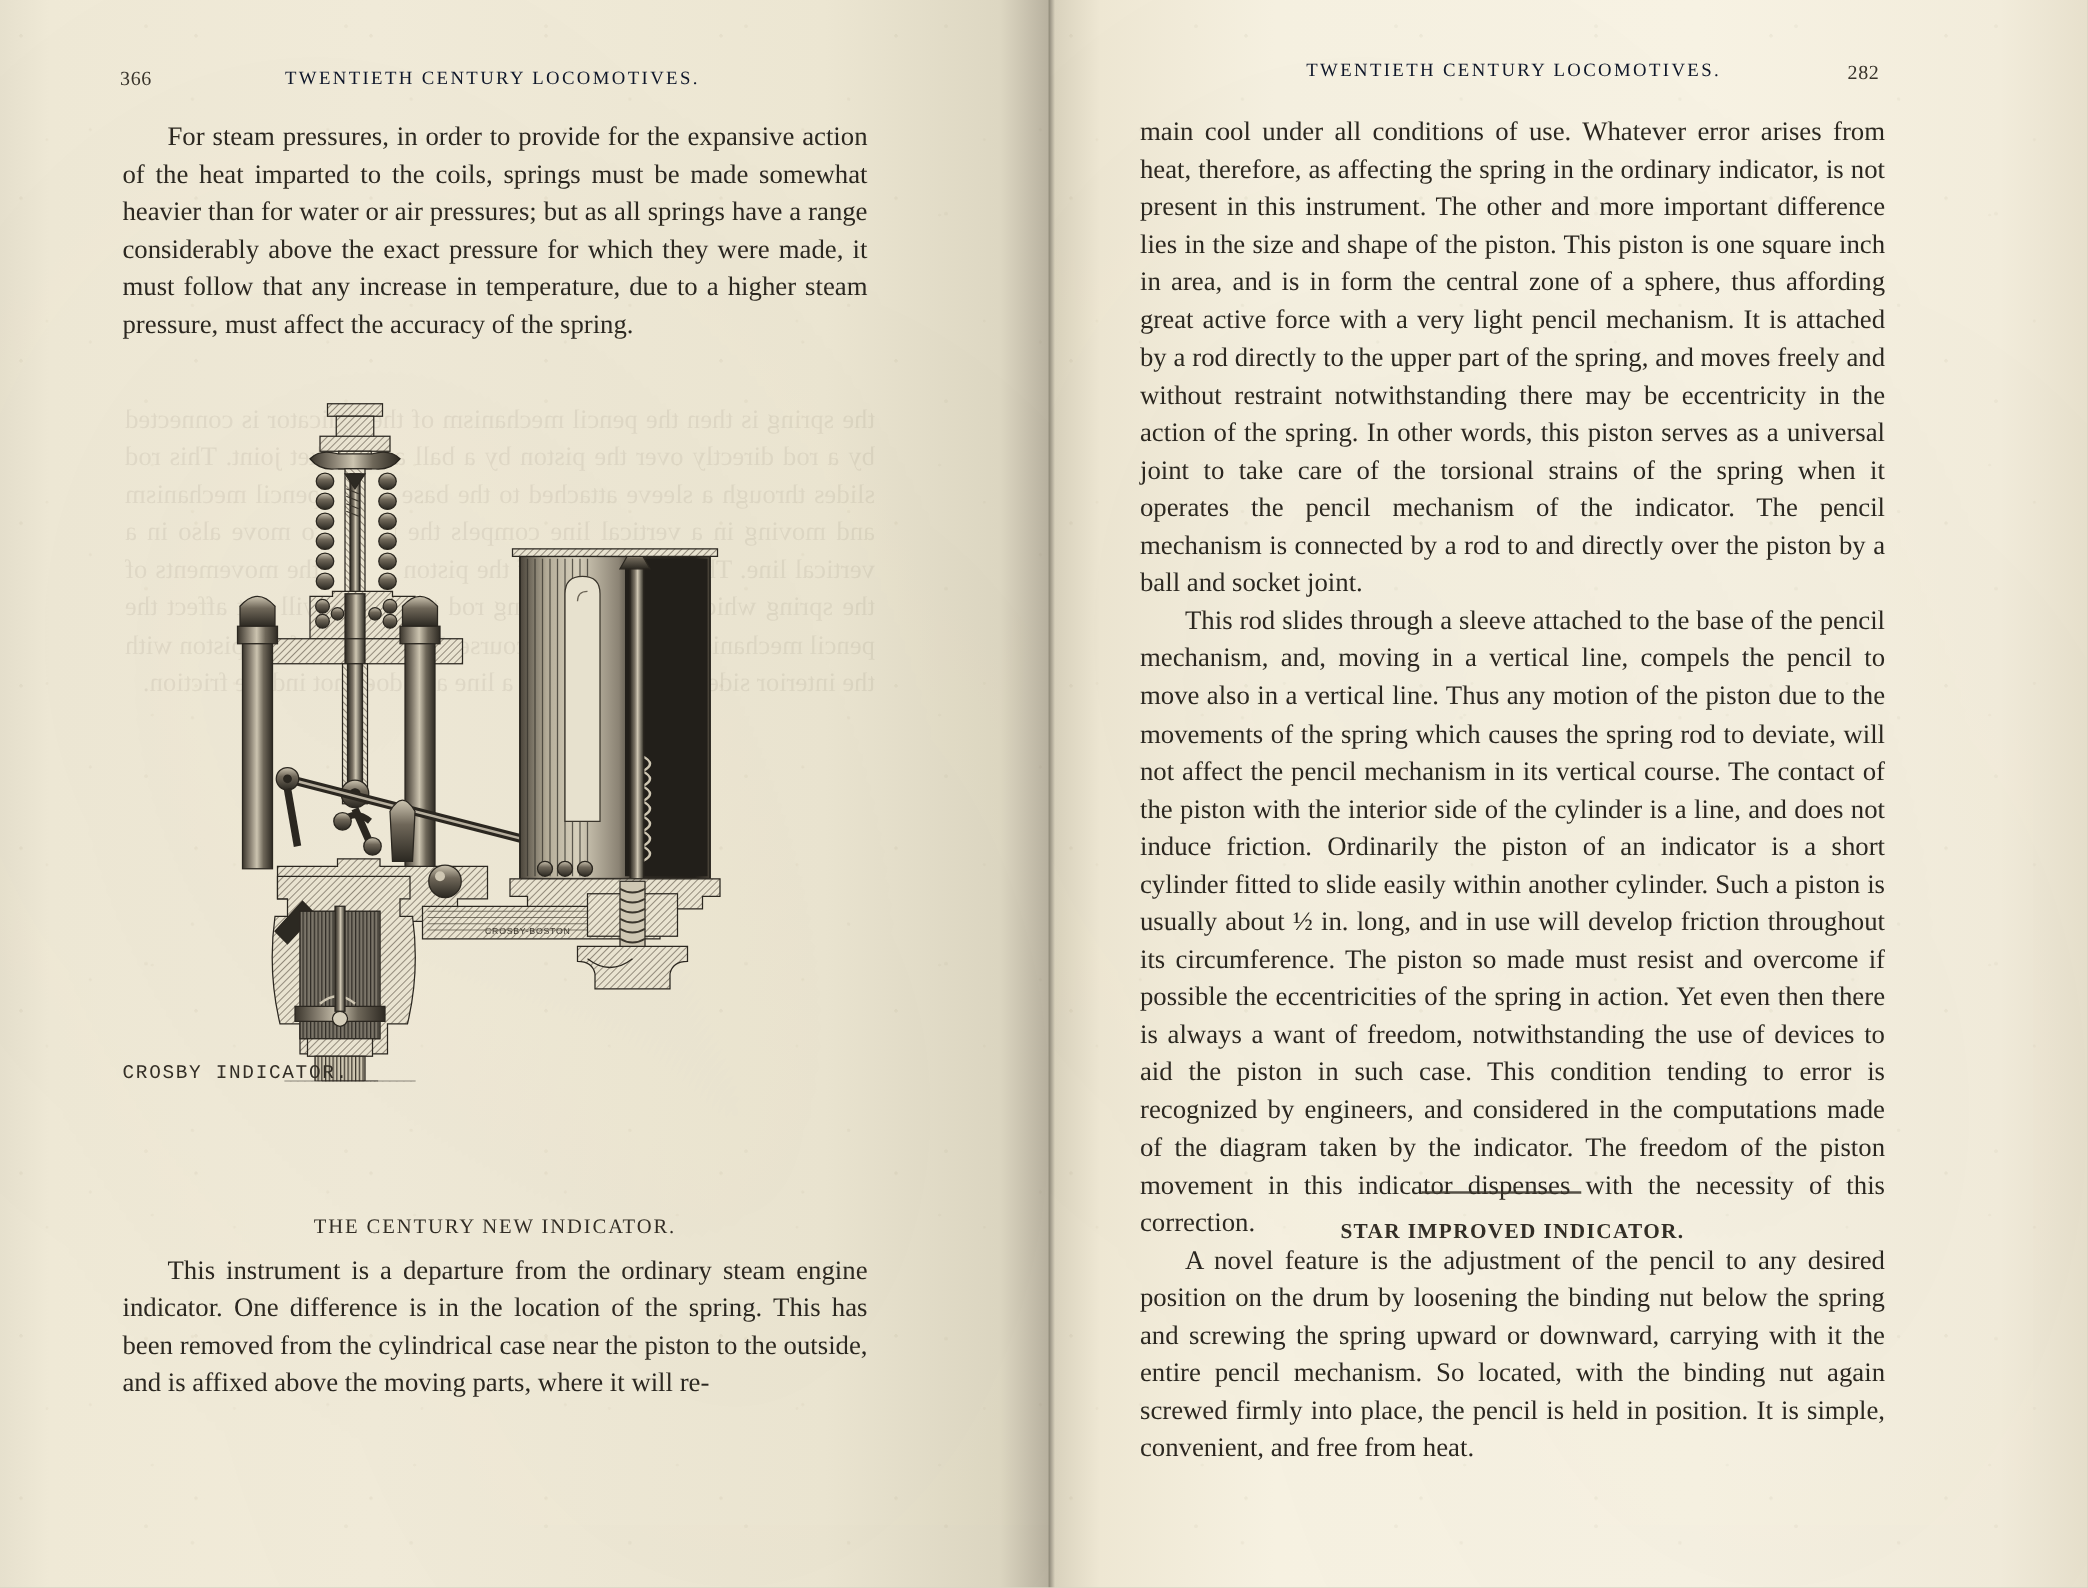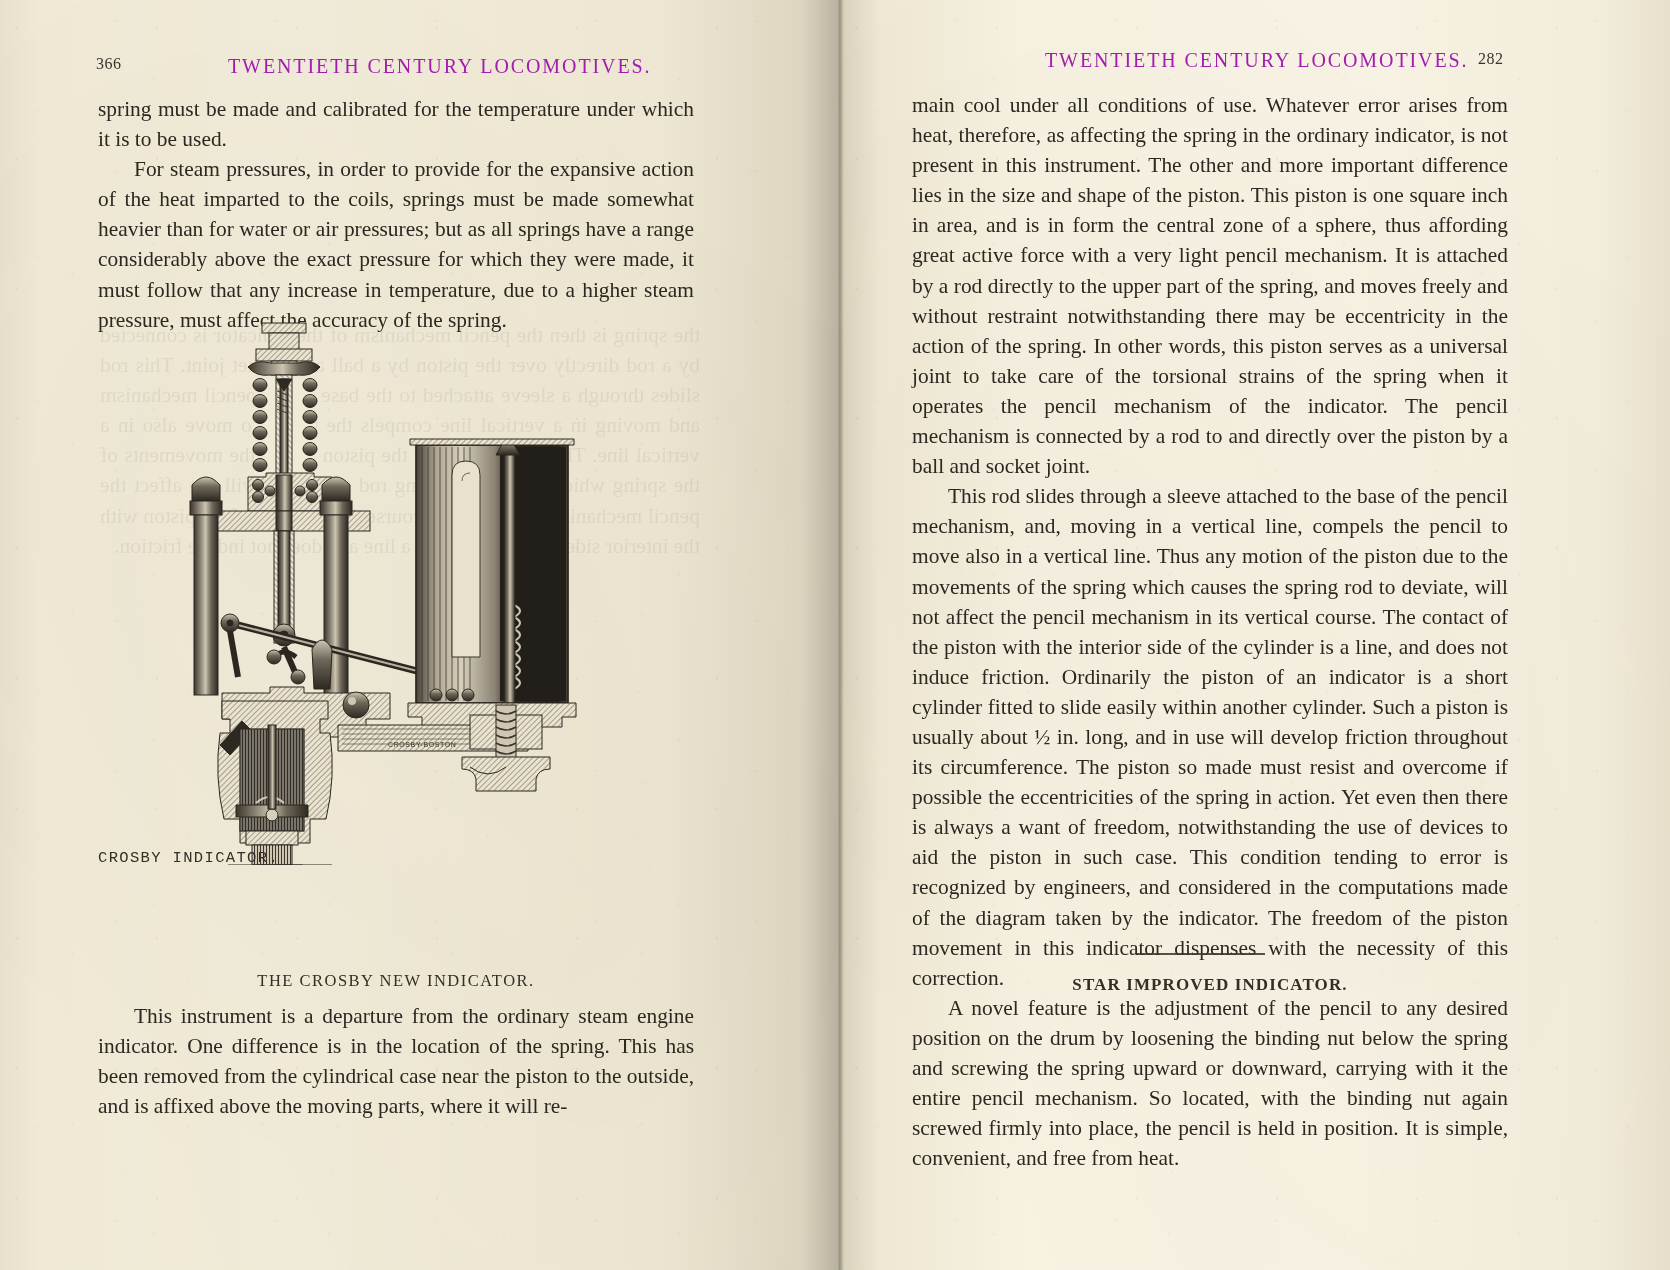--- a/index.html
+++ b/index.html
@@ -47,22 +47,22 @@
     background:
       radial-gradient(ellipse at 30% 40%, rgba(80,70,45,.5), transparent 60%),
       radial-gradient(ellipse at 70% 70%, rgba(80,70,45,.4), transparent 65%);
   }
 
   
   .col{position:absolute;color:#2b2720;}
 
   .runhead{
     position:absolute;
-    font-size:20px;letter-spacing:1.9px;
-    color:#a21caf;white-space:nowrap;
+    font-size:15px;letter-spacing:1.9px;
+    color:#0f172a;white-space:nowrap;
   }
   .folio{
     position:absolute;font-size:16px;color:#39342b;letter-spacing:.5px;
   }
 
   .body{
     font-size:21.4px;line-height:30.1px;
     text-align:justify;
     color:#2c2821;
     -webkit-font-smoothing:antialiased;
@@ -114,21 +114,20 @@
   <div class="ghost" style="left:100px;top:320px;width:600px;height:470px;">
     the spring is then the pencil mechanism of the indicator is connected by a rod directly over
     the piston by a ball and socket joint. This rod slides through a sleeve attached to the base of
     the pencil mechanism and moving in a vertical line compels the pencil to move also in a vertical
     line. Thus any motion of the piston due to the movements of the spring which causes the spring rod
     to deviate will not affect the pencil mechanism in its vertical course. The contact of the piston
     with the interior side of the cylinder is a line and does not induce friction.
   </div>
 
   <div class="col body" style="left:98px;top:94px;width:596px;">
-    <p class="noind">spring must be made and calibrated for the temperature under which it is to be used.</p>
     <p>For steam pressures, in order to provide for the expansive action of the heat imparted to the coils, springs must be made somewhat heavier than for water or air pressures; but as all springs have a range considerably above the exact pressure for which they were made, it must follow that any increase in temperature, due to a higher steam pressure, must affect the accuracy of the spring.</p>
   </div>
 
   <div class="figure" style="left:170px;top:305px;width:440px;height:560px;">
     <svg width="440" height="560" viewBox="0 0 440 560">
       <defs>
         <pattern id="hatch" width="4" height="4" patternUnits="userSpaceOnUse" patternTransform="rotate(45)">
           <rect width="4" height="4" fill="#e9e3d0"></rect>
           <line x1="0" y1="0" x2="0" y2="4" stroke="#6a6254" stroke-width="1.1"></line>
         </pattern>
@@ -350,21 +349,21 @@
         <path d="M62 592 l96 0 l0 22 l-12 0 l0 40 l-72 0 l0 -40 l-12 0 z" fill="url(#hatch)"></path>
         <rect x="86" y="592" width="48" height="76" fill="url(#vstripe)"></rect>
         <rect x="78" y="656" width="64" height="14" fill="url(#hatch)"></rect>
       </g>
     </svg>
   </div>
 
   <div class="figcap" style="left:98px;top:849px;width:596px;">CROSBY INDICATOR.</div>
 
 
-  <div class="subhead" style="left:98px;top:971px;width:596px;">THE CROSBY NEW INDICATOR.</div>
+  <div class="subhead" style="left:98px;top:971px;width:596px;">THE CENTURY NEW INDICATOR.</div>
 
   <div class="col body" style="left:98px;top:1001px;width:596px;font-family:Liberation Serif, serif;">
     <p>This instrument is a departure from the ordinary steam engine indicator.  One difference is in the location of the spring.  This has been removed from the cylindrical case near the piston to the outside, and is affixed above the moving parts, where it will re-</p>
   </div>
 
   <div class="page page-right">
     <div class="grain"></div>
     <div class="bleed"></div>
   </div>
 

